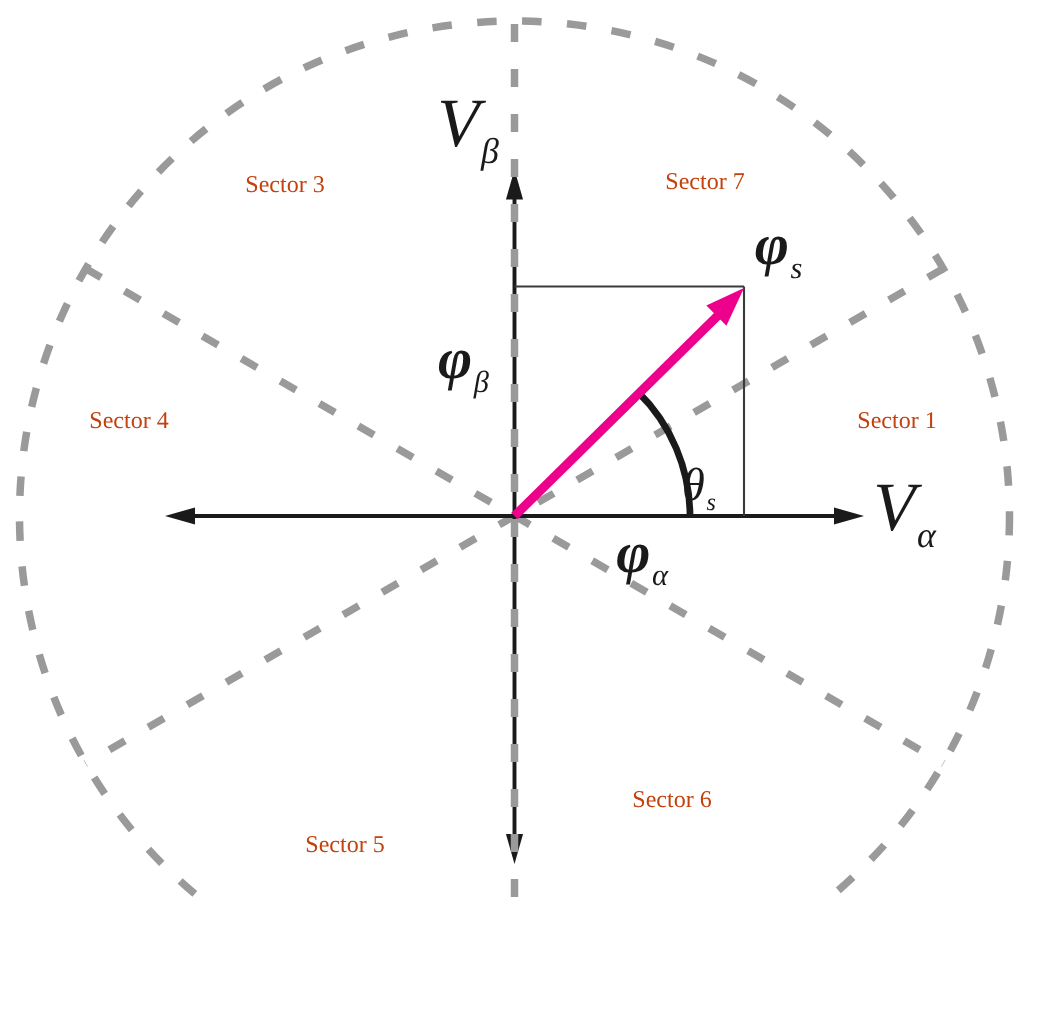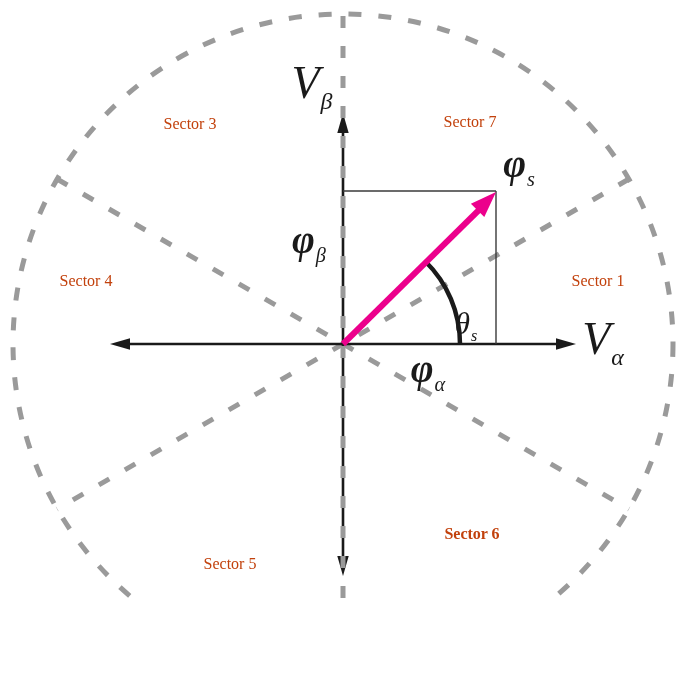--- a/index.html
+++ b/index.html
@@ -88,15 +88,15 @@
 
   <div class="lbl math phi-label" style="left:428px; top:372px;"><span>φ</span><span class="sub">α</span></div>
 
   <div class="lbl math theta-label" style="left:466px; top:297px;margin-top:29px;"><span>θ</span><span class="sub">s</span></div>
 
   <div class="lbl sector-label" style="left:598px; top:281px;">Sector 1</div>
   <div class="lbl sector-label" style="left:470px; top:122px;">Sector 7</div>
   <div class="lbl sector-label" style="left:190px; top:124px;">Sector 3</div>
   <div class="lbl sector-label" style="left:86px; top:281px;">Sector 4</div>
   <div class="lbl sector-label" style="left:230px; top:564px;">Sector 5</div>
-  <div class="lbl sector-label" style="left:472px; top:534px;font-weight:bold;">Sector 6</div>
+  <div class="lbl sector-label" style="left:448px; top:534px;">Sector 6</div>
 
 </div>
 
 </body></html>

